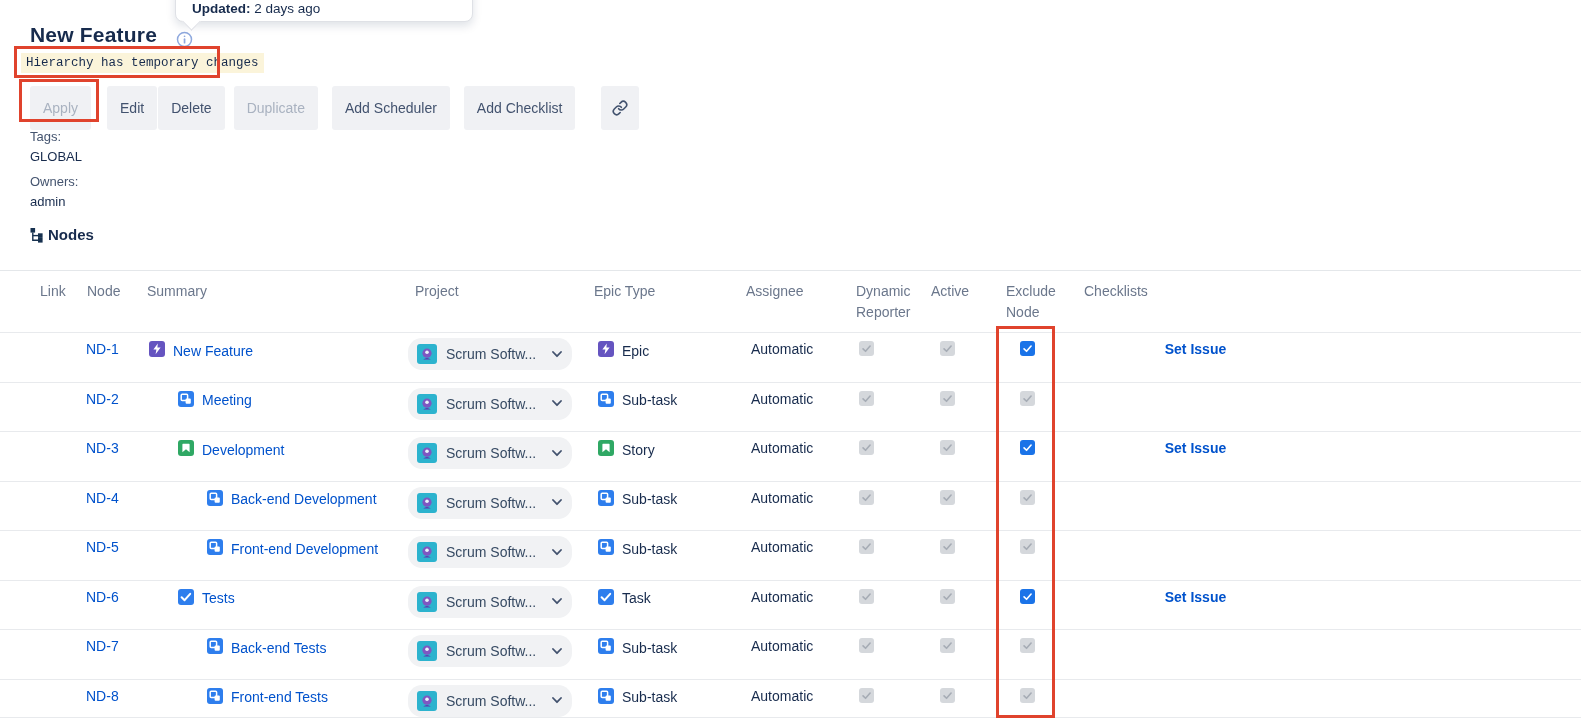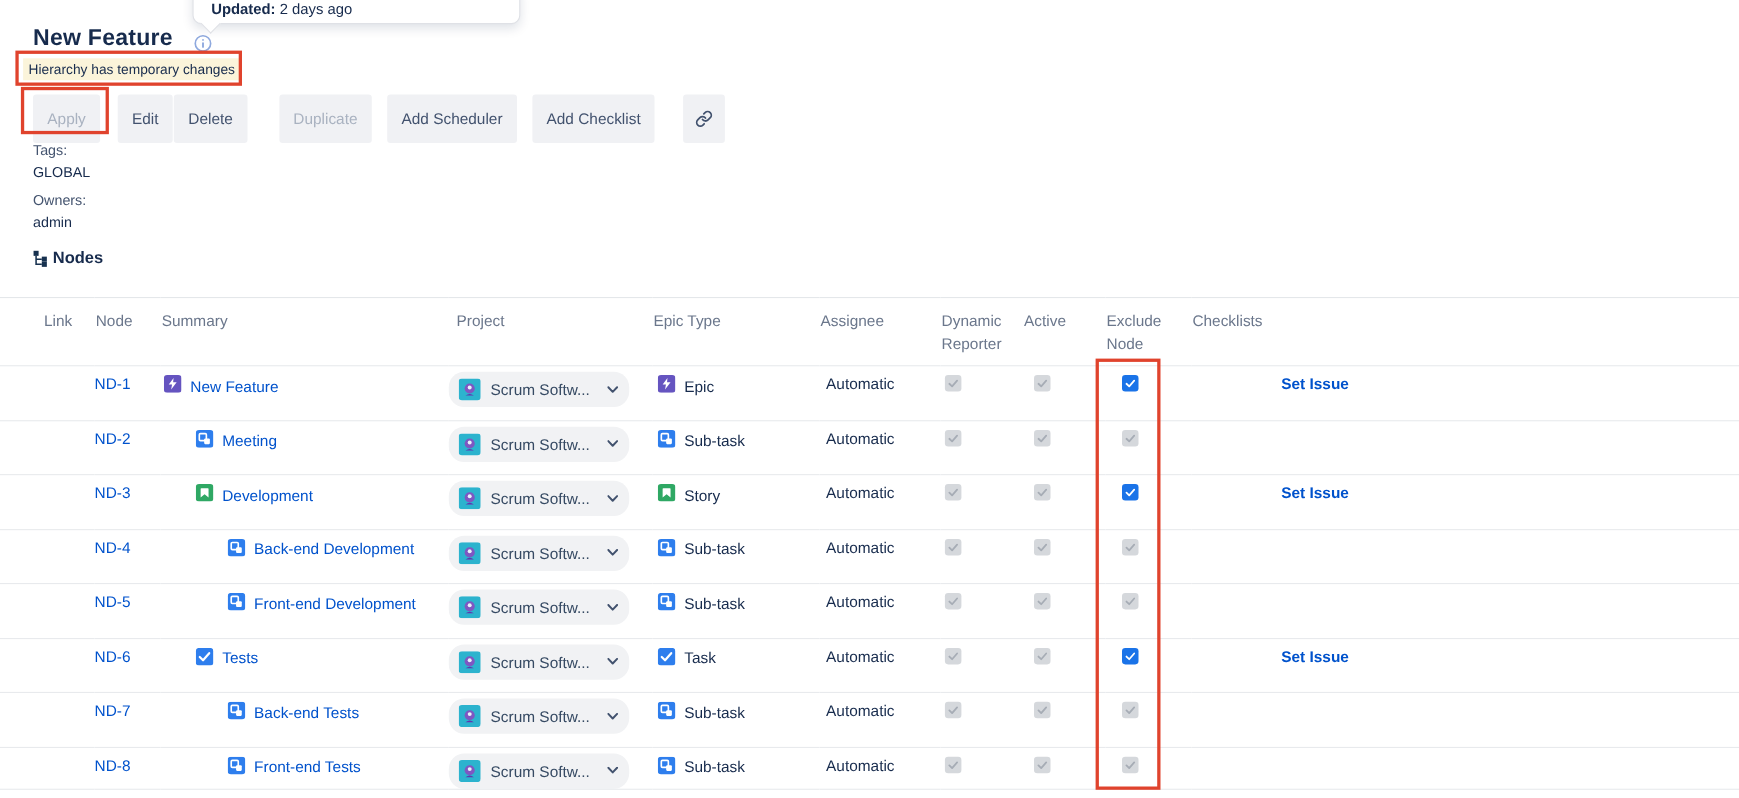--- a/index.html
+++ b/index.html
@@ -20,32 +20,32 @@
   .tooltip-tail {
     position:absolute; left:9px; bottom:-7px; width:13px; height:13px; background:#fff;
     transform:rotate(45deg); border-right:1px solid #DFE1E6; border-bottom:1px solid #DFE1E6;
   }
   
   .page-title { position:absolute; left:30px; top:23px; font-size:21px; font-weight:600; color:#172B4D; margin:0; letter-spacing:.2px; }
   .info-ic { position:absolute; left:176px; top:31px; width:17px; height:17px; }
   
   .notice-text {
     position:absolute; left:21px; top:53px; background:#FBF4DA; color:#172B4D;
-    font-size:12.5px; padding:3px 5px; white-space:nowrap; z-index:1;
+    font-size:12.5px; padding:3px 5px; white-space:nowrap; z-index:1;font-family:Liberation Mono, monospace;
   }
   
   .toolbar { position:absolute; left:30px; top:86px; display:flex; align-items:center; }
   .btn {
     height:44px; background:#F0F1F4; border:none; border-radius:3px;
     font-family:inherit; font-size:14px; color:#42526E; padding:0 13px;
     display:inline-flex; align-items:center; justify-content:center; cursor:pointer; white-space:nowrap;
   }
   .btn.disabled { color:#A9B2C0; cursor:default; }
   .btn.icon-btn { width:38px; padding:0; }
-  .mr16{margin-right:16px}.mr7{margin-right:1px}.mr13{margin-right:29px}.mr14{margin-right:14px}.mr15{margin-right:26px}
+  .mr16{margin-right:16px}.mr7{margin-right:1px}.mr13{margin-right:9px}.mr14{margin-right:14px}.mr15{margin-right:26px}
   
   .meta { position:absolute; left:30px; top:127px; font-size:13px; line-height:20px; }
   .meta .lbl { color:#44546F; }
   .meta .val { color:#172B4D; }
   .meta .grp { margin-bottom:5px; }
   
   .nodes-header { position:absolute; left:30px; top:226px; display:flex; align-items:center; gap:4px; }
   .nodes-header .ttl { font-size:15px; font-weight:700; color:#172B4D; }
   
   .nodes-table-wrap { position:absolute; left:0; top:270px; width:1581px; }

